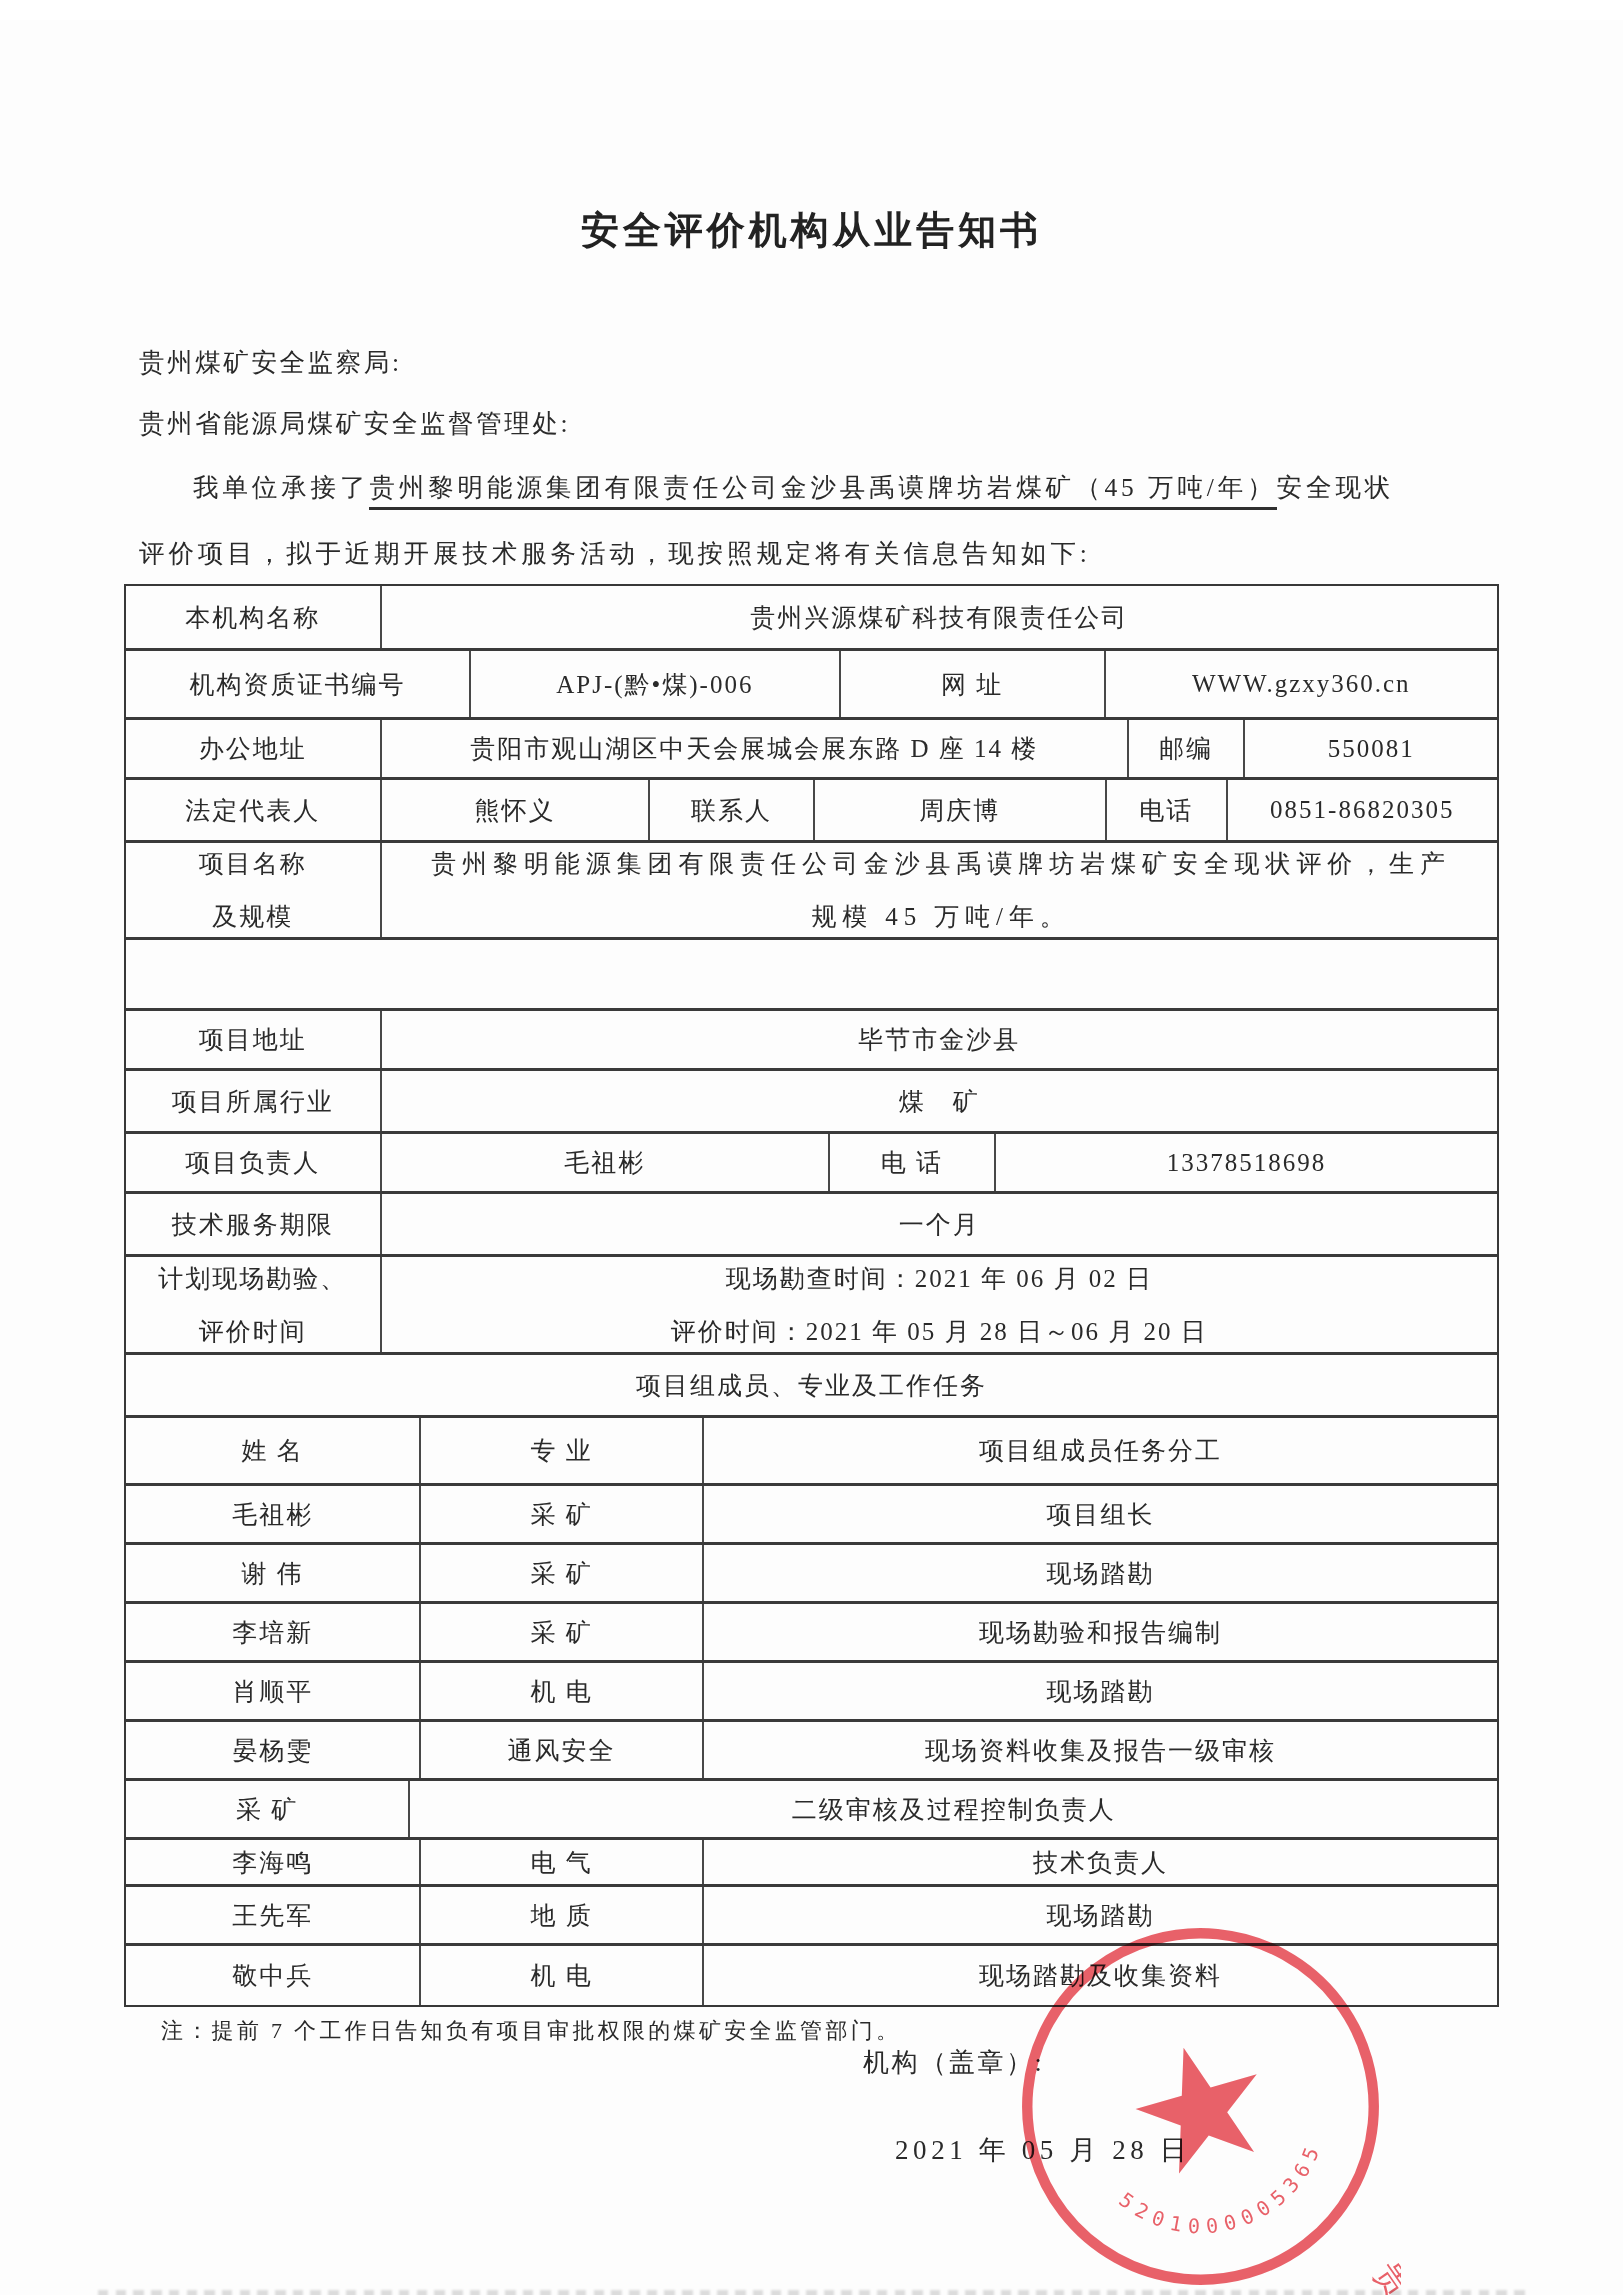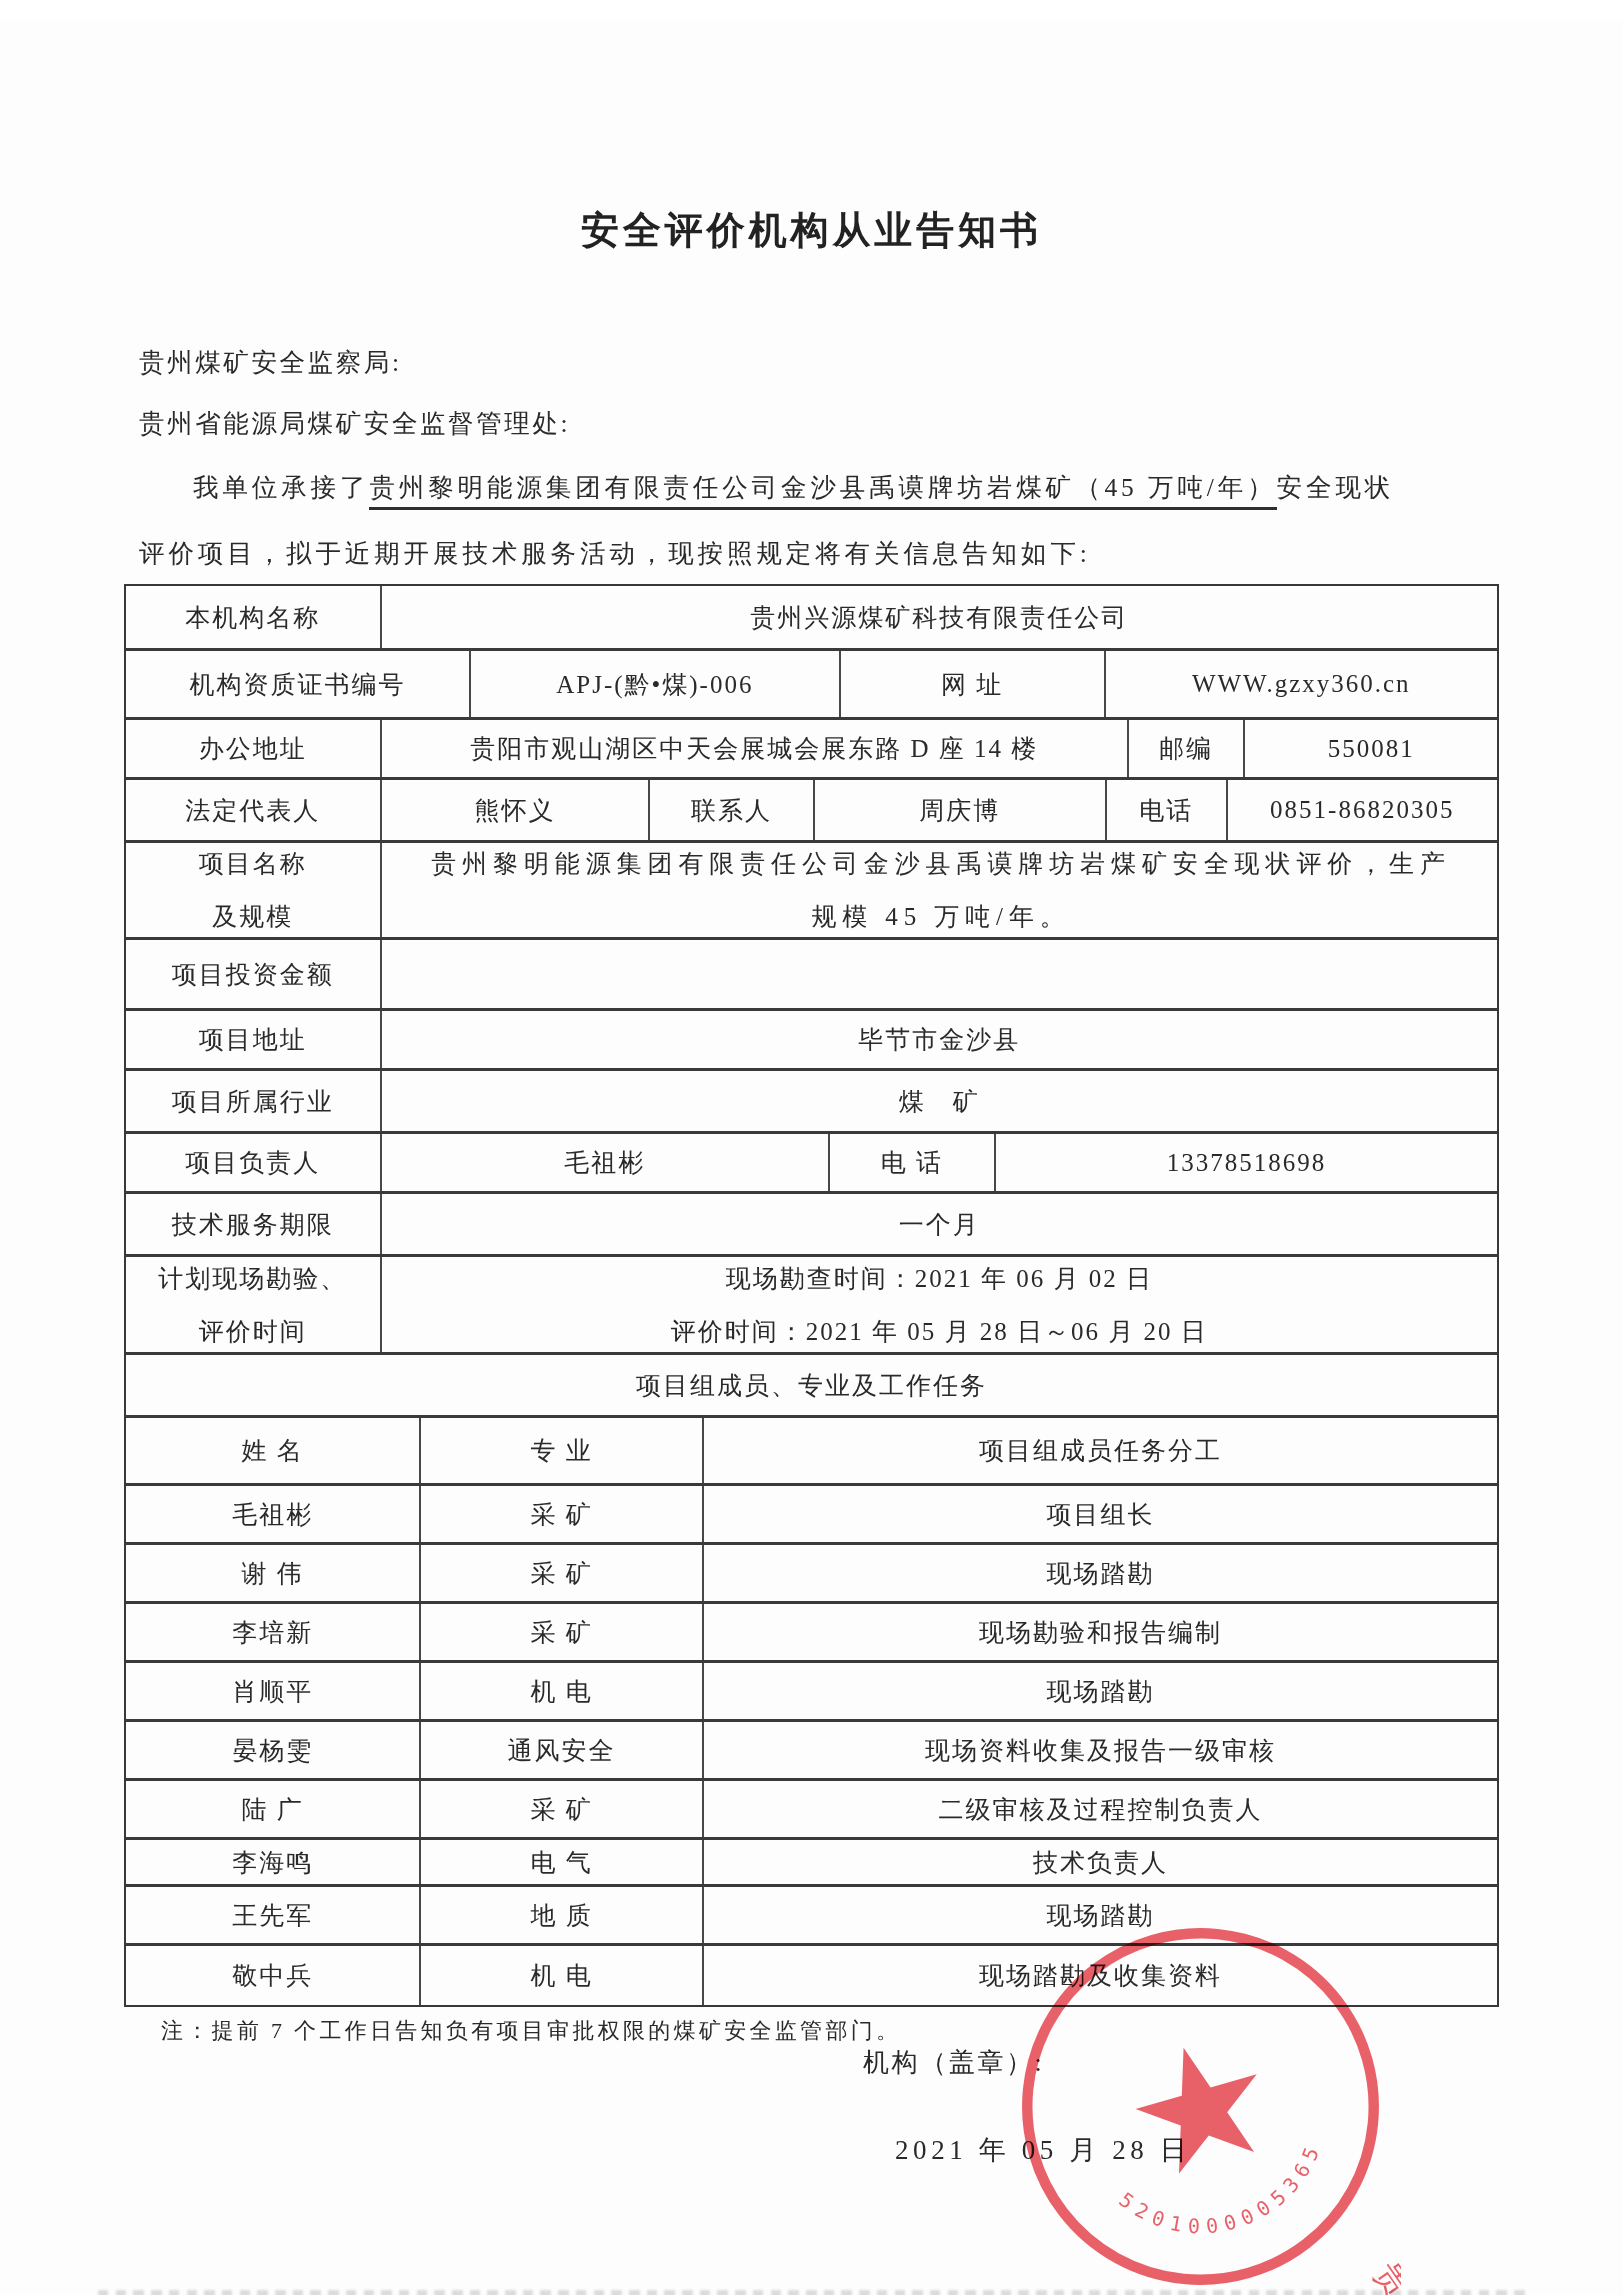--- a/index.html
+++ b/index.html
@@ -99,21 +99,20 @@
         <div>项目名称</div>
         <div>及规模</div>
       </div>
       <div class="cell grow two-line wide-ls">
         <div>贵州黎明能源集团有限责任公司金沙县禹谟牌坊岩煤矿安全现状评价，生产</div>
         <div>规模 45 万吨/年。</div>
       </div>
     </div>
 
     <div class="trow" style="height:71px">
-      <div class="cell" style="flex-basis:18.5%">项目投资金额</div>
       <div class="cell grow"></div>
     </div>
 
     <div class="trow" style="height:60px">
       <div class="cell" style="flex-basis:18.5%">项目地址</div>
       <div class="cell grow">毕节市金沙县</div>
     </div>
 
     <div class="trow" style="height:63px">
       <div class="cell" style="flex-basis:18.5%">项目所属行业</div>
@@ -172,21 +171,20 @@
       <div class="cell" style="flex-basis:21.4%">肖顺平</div>
       <div class="cell" style="flex-basis:20.6%">机  电</div>
       <div class="cell grow">现场踏勘</div>
     </div>
     <div class="trow" style="height:59px">
       <div class="cell" style="flex-basis:21.4%">晏杨雯</div>
       <div class="cell" style="flex-basis:20.6%">通风安全</div>
       <div class="cell grow">现场资料收集及报告一级审核</div>
     </div>
     <div class="trow" style="height:59px">
-      <div class="cell" style="flex-basis:21.4%">陆  广</div>
       <div class="cell" style="flex-basis:20.6%">采  矿</div>
       <div class="cell grow">二级审核及过程控制负责人</div>
     </div>
     <div class="trow" style="height:47px">
       <div class="cell" style="flex-basis:21.4%">李海鸣</div>
       <div class="cell" style="flex-basis:20.6%">电  气</div>
       <div class="cell grow">技术负责人</div>
     </div>
     <div class="trow" style="height:59px">
       <div class="cell" style="flex-basis:21.4%">王先军</div>

